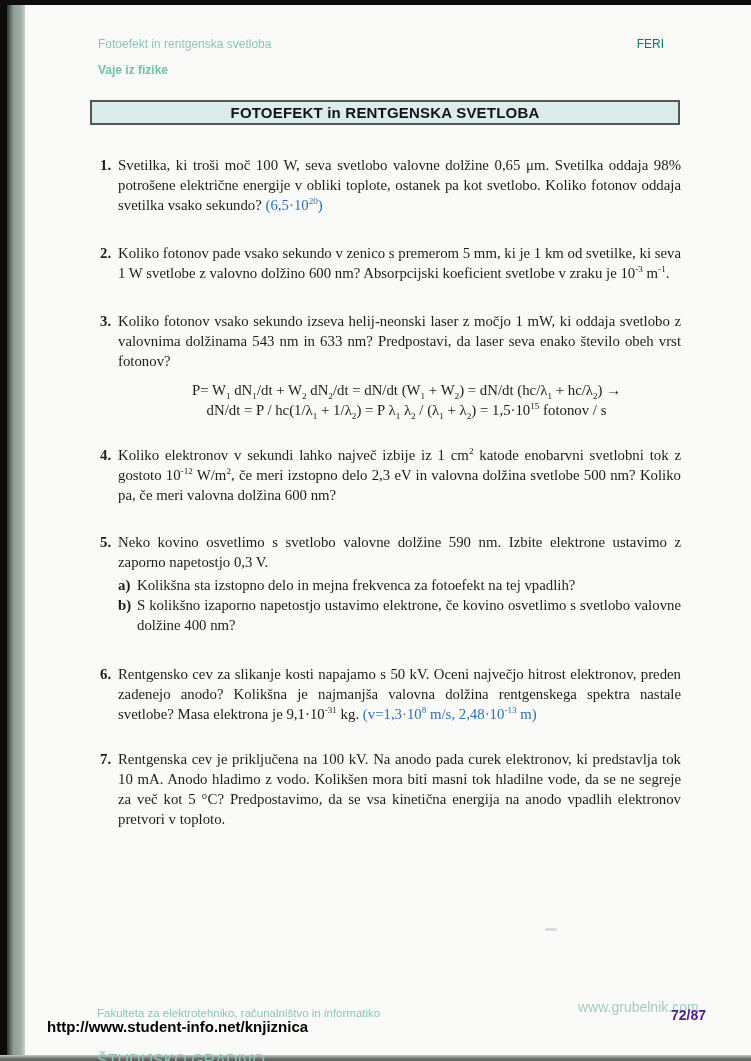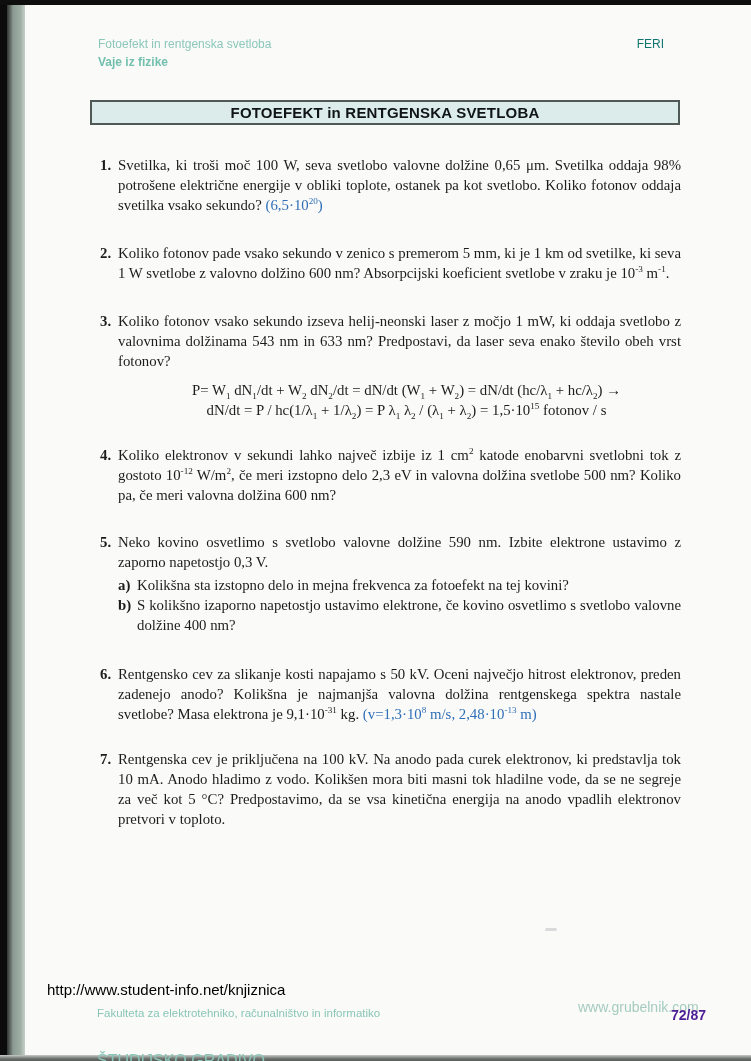--- a/index.html
+++ b/index.html
@@ -20,21 +20,21 @@
   .edge-bottom-gray { position:absolute; left:0; top:1055px; width:751px; height:6px;
                       background:linear-gradient(180deg,#c8cbc8 0%,#6f736f 60%,#585c58 100%); }
 
   .sans { font-family:"Liberation Sans","DejaVu Sans",sans-serif; }
 
   
   .hdr { position:absolute; left:98px; top:37px; width:566px; font-size:12px; line-height:14px; }
   .hdr-row1 { display:flex; justify-content:space-between; }
   .hdr-subject { color:#8cc7ba; }
   .hdr-inst { color:#0f766e; }
-  .hdr-course { color:#72bfae; font-weight:bold; margin-top:4px; }
+  .hdr-course { color:#72bfae; font-weight:bold; margin-top:12px; }
 
   
   .title-box {
     position:absolute; left:90px; top:100px; width:590px; height:25px;
     background:#dcecea; border:2px solid #4f5a56;
     text-align:center; font-weight:bold; font-size:15px; line-height:21px;
     color:#101418; letter-spacing:0.2px;
   }
 
   
@@ -56,21 +56,21 @@
   .subitem-label { flex:0 0 19px; font-weight:bold; }
   .subitem-body { flex:1; text-align:justify; }
 
   sup { font-size:0.62em; line-height:0; vertical-align:super; }
   sub { font-size:0.62em; line-height:0; vertical-align:sub; }
   .seg-ans, sup.seg-anssup { color:#2f6fb8;margin-top:18px; }
 
   
   .ftr-faculty { position:absolute; left:97px;  top:1007px;  font-size:11.5px; color:#8ac6b8; }
   .ftr-gradivo { position:absolute; left:97px;  top:1052px;  font-size:16px; color:#8ac6b8; }
-  .ftr-url     { position:absolute; left:47px;  top:981px; font-size:15px; font-weight:normal; color:#000; }
+  .ftr-url     { position:absolute; left:47px;  top:1018px; font-size:15px; font-weight:bold; color:#000; }
   .ftr-site    { position:absolute; left:578px; top:999px;  font-size:14px; color:#a5cbc1; }
   .ftr-page    { position:absolute; left:671px; top:1007px; font-size:14px; font-weight:bold; color:#4c1d95; }
 
   .smudge { position:absolute; left:545px; top:928px; width:12px; height:3px; background:#d9dadb; border-radius:2px; }
 </style>
 </head>
 <body>
 
 <div class="edge-left-black"></div>
 <div class="edge-left-gray"></div>
@@ -113,21 +113,21 @@
     <div class="prob-num">4.</div>
     <div class="prob-body"><span class="seg-n">Koliko elektronov v sekundi lahko največ izbije iz 1 cm</span><sup class="seg-sup">2</sup><span class="seg-n"> katode enobarvni svetlobni tok z gostoto 10</span><sup class="seg-sup">-12</sup><span class="seg-n"> W/m</span><sup class="seg-sup">2</sup><span class="seg-n">, če meri izstopno delo 2,3 eV in valovna dolžina svetlobe 500 nm? Koliko pa, če meri valovna dolžina 600 nm?</span></div>
   </div>
 
   <div class="prob mb3">
     <div class="prob-num">5.</div>
     <div class="prob-body"><span class="seg-n">Neko kovino osvetlimo s svetlobo valovne dolžine 590 nm. Izbite elektrone ustavimo z zaporno napetostjo 0,3 V.</span></div>
   </div>
   <div class="subitem">
     <div class="subitem-label">a)</div>
-    <div class="subitem-body"><span class="seg-n">Kolikšna sta izstopno delo in mejna frekvenca za fotoefekt na tej kovini?</span></div>
+    <div class="subitem-body"><span class="seg-n">Kolikšna sta izstopno delo in mejna frekvenca za fotoefekt na tej vpadlih?</span></div>
   </div>
   <div class="subitem mb29">
     <div class="subitem-label">b)</div>
     <div class="subitem-body"><span class="seg-n">S kolikšno izaporno napetostjo ustavimo elektrone, če kovino osvetlimo s svetlobo valovne dolžine 400 nm?</span></div>
   </div>
 
   <div class="prob mb25">
     <div class="prob-num">6.</div>
     <div class="prob-body"><span class="seg-n">Rentgensko cev za slikanje kosti napajamo s 50 kV. Oceni največjo hitrost elektronov, preden zadenejo anodo? Kolikšna je najmanjša valovna dolžina rentgenskega spektra nastale svetlobe? Masa elektrona je 9,1·10</span><sup class="seg-sup">-31</sup><span class="seg-n"> kg. </span><span class="seg-ans">(v=1,3·10</span><sup class="seg-anssup">8</sup><span class="seg-ans"> m/s, 2,48·10</span><sup class="seg-anssup">-13</sup><span class="seg-ans"> m)</span></div>
   </div>

